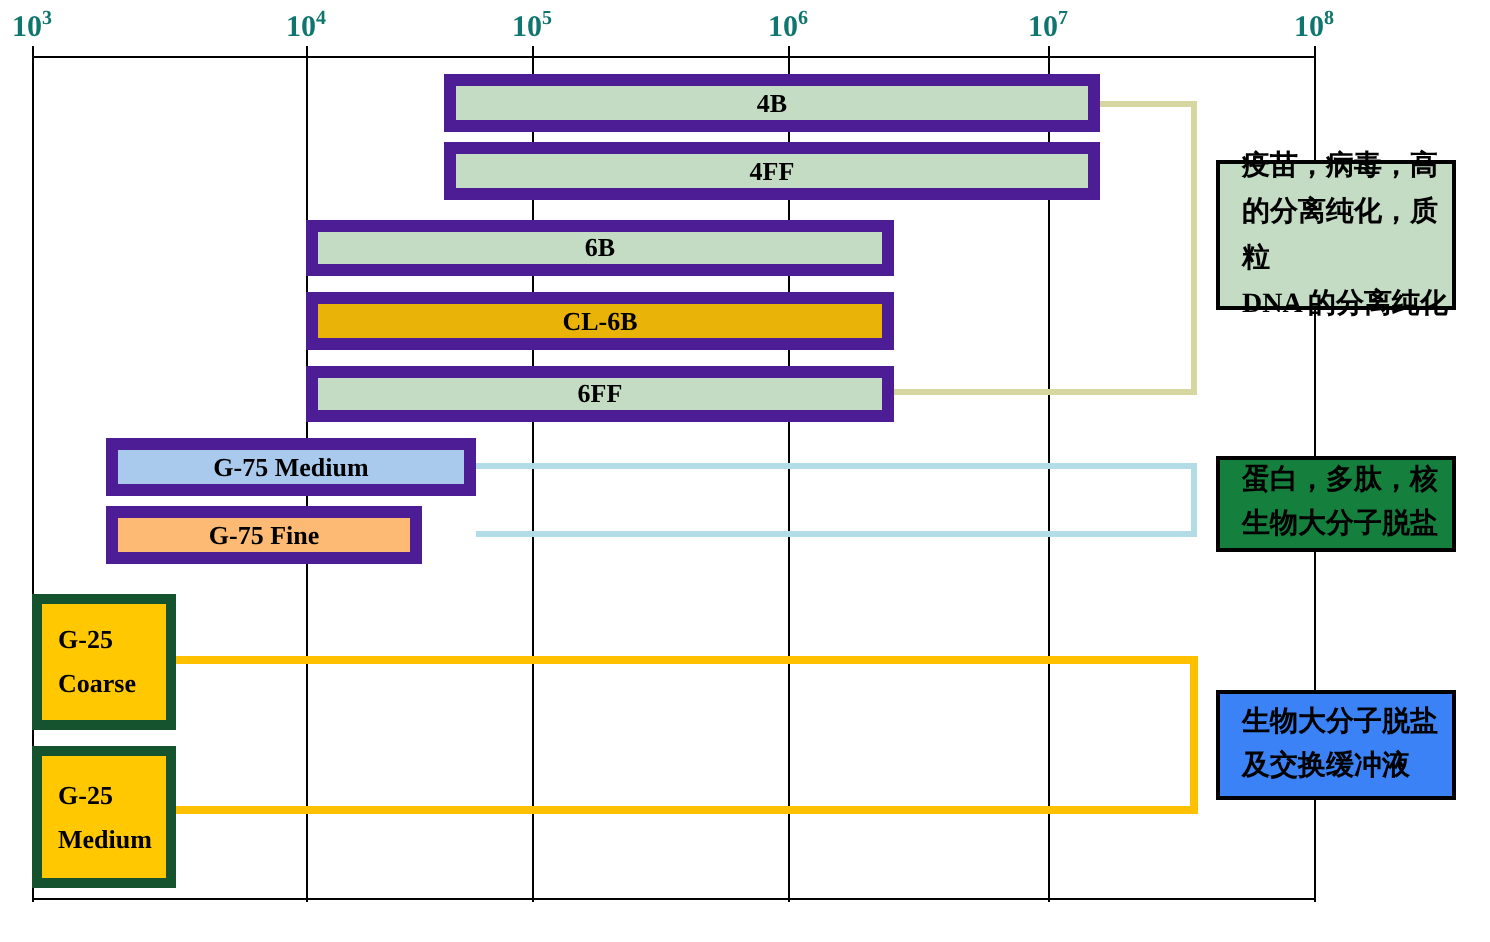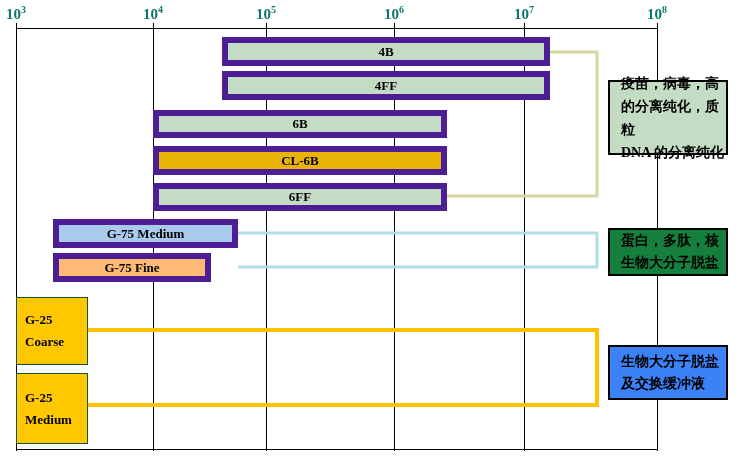--- a/index.html
+++ b/index.html
@@ -27,21 +27,21 @@
     border: 6px solid #4c1d95;
     display: flex;
     align-items: center;
     justify-content: center;
     font-weight: bold;
     font-size: 13px;
     color: #000;
   }
   .block {
     position: absolute;
-    border: 1px solid #14532d;
+    border: 5px solid #14532d;
     display: flex;
     flex-direction: column;
     justify-content: center;
     padding-left: 8px;
     font-weight: bold;
     font-size: 13px;
     line-height: 22px;
     color: #000;
   }
   .note {

